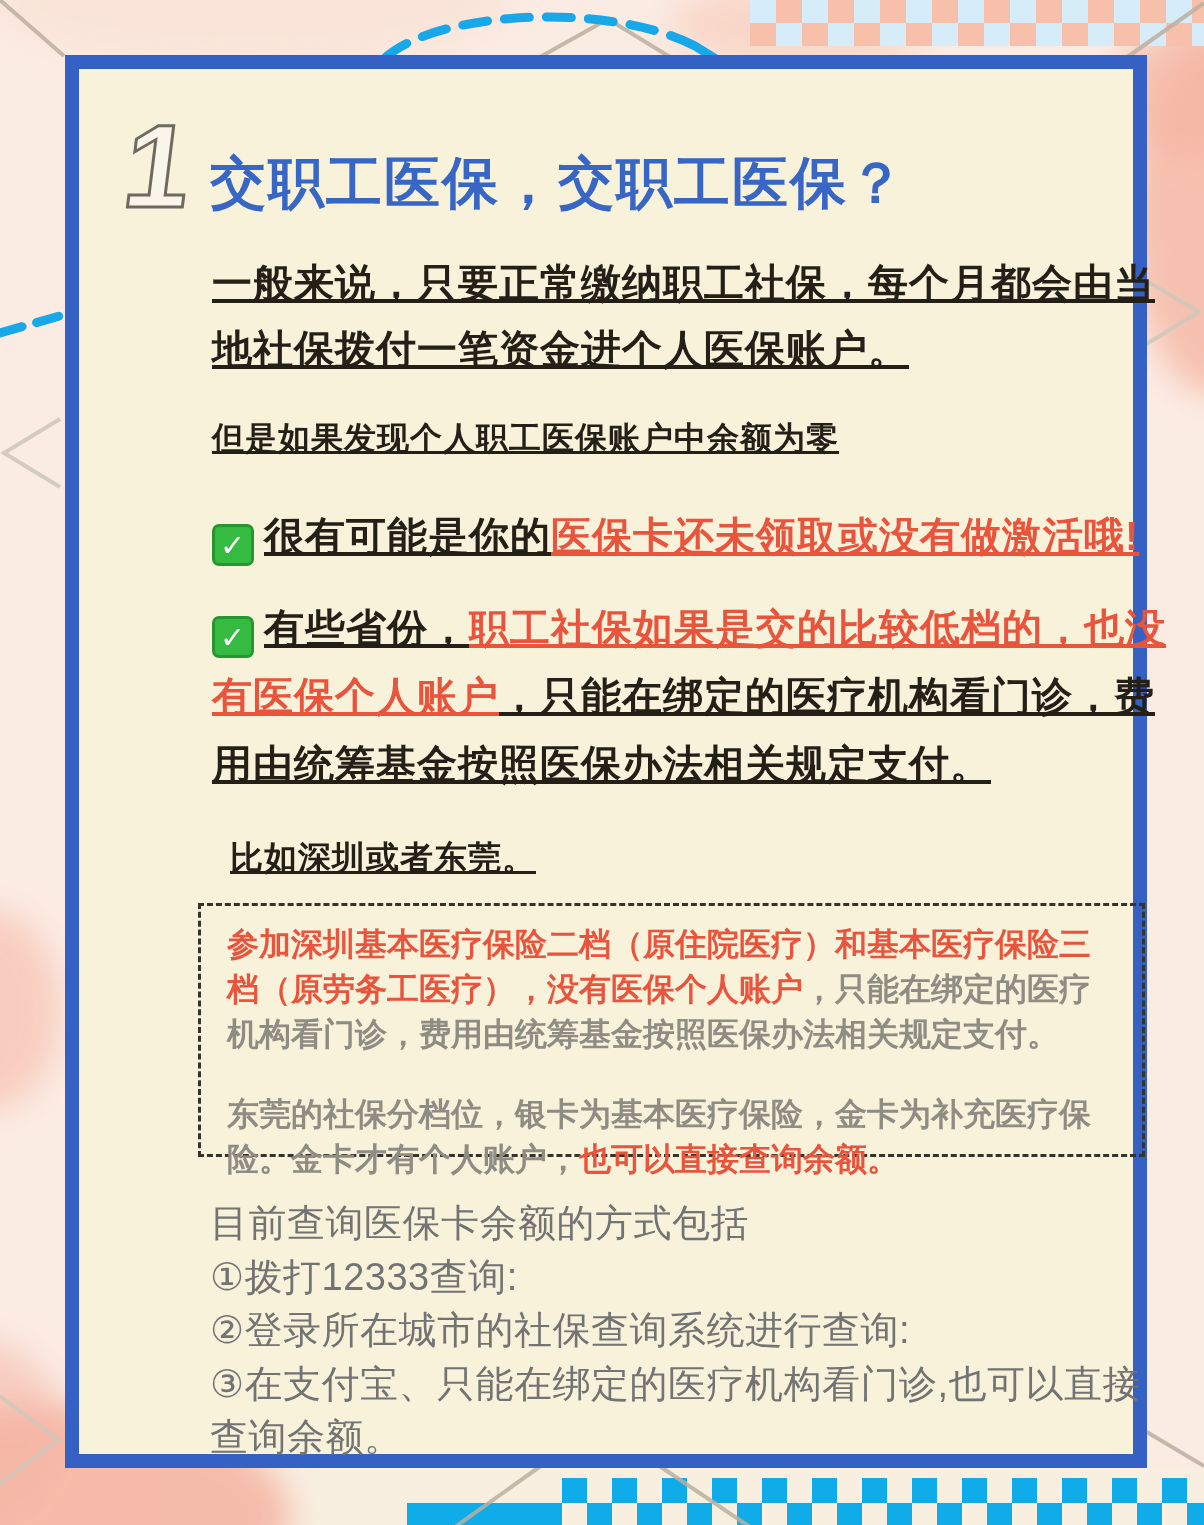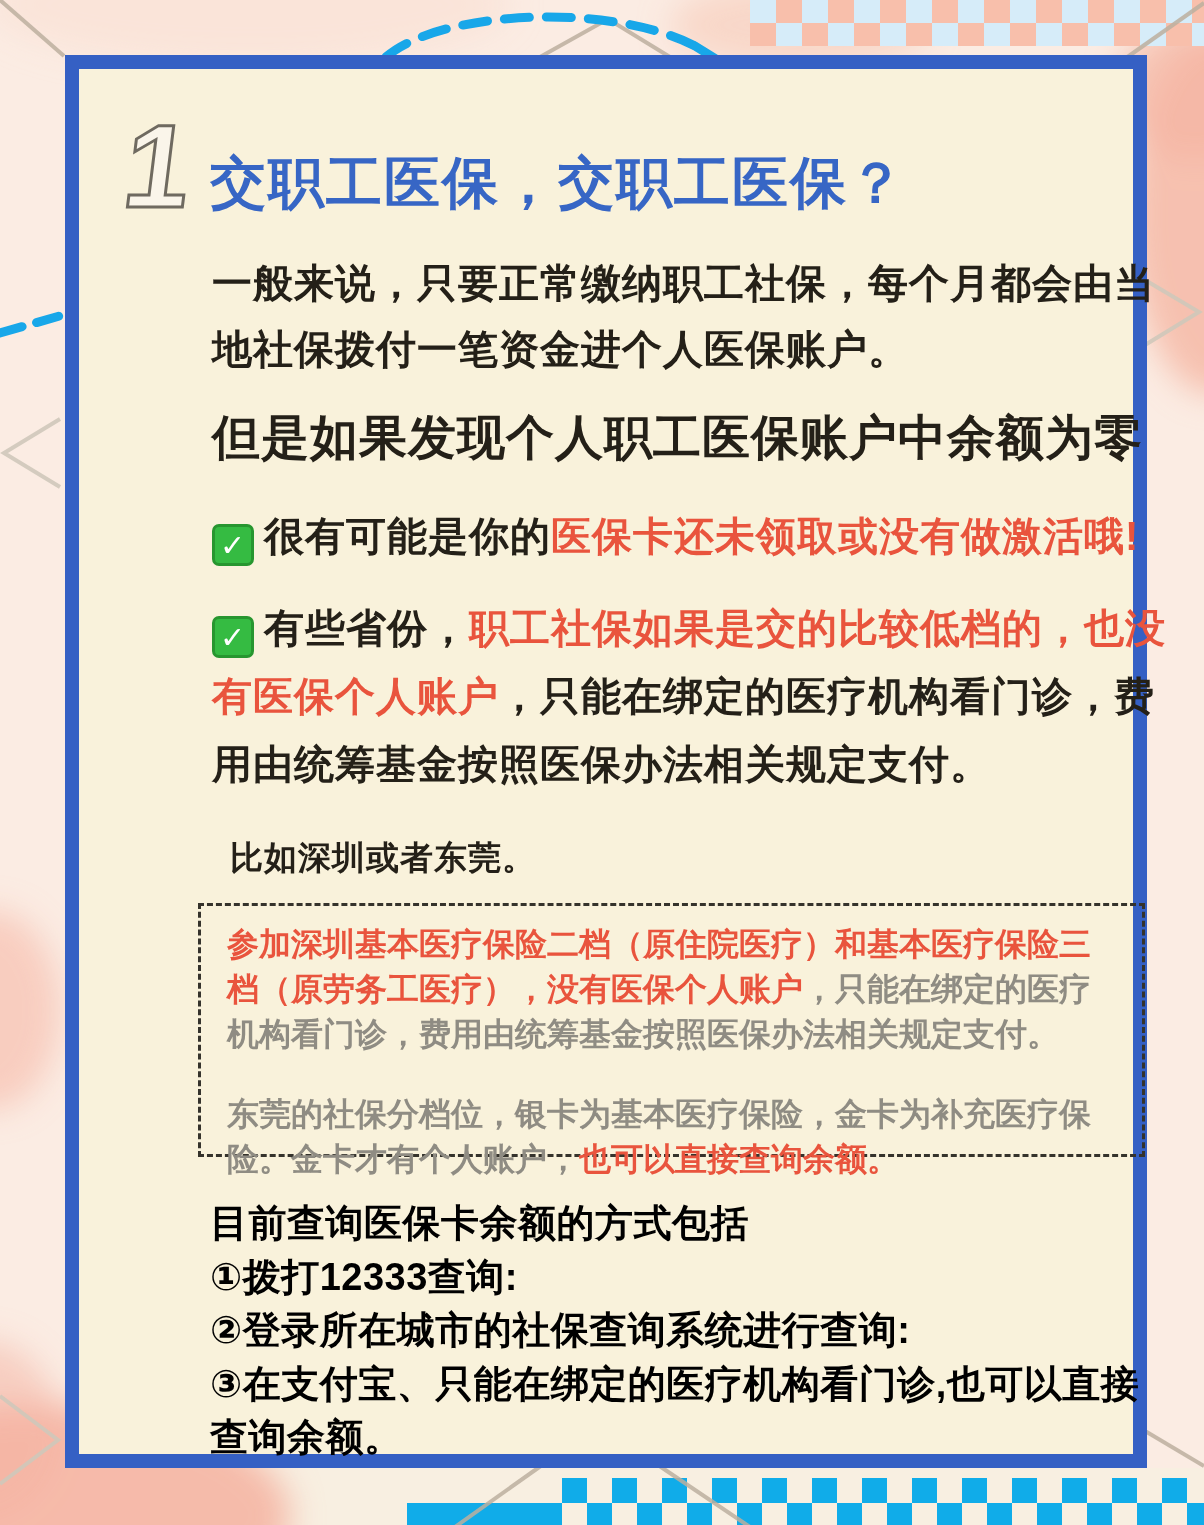--- a/index.html
+++ b/index.html
@@ -18,42 +18,42 @@
     position:absolute;left:46px;top:38px;
     font-size:118px;line-height:1;font-weight:700;
     color:#faf5ea;-webkit-text-stroke:3px #6f6a60;
     transform:skewX(-7deg);
   }
   .page-title{
     position:absolute;left:131px;top:80px;width:900px;
     font-size:56px;line-height:1.2;font-weight:800;letter-spacing:2px;
     color:#3766c5;
   }
-  .txt{font-weight:700;color:#242018;}
+  .txt{font-weight:700;color:#242018;text-decoration:underline;}
   .para1{position:absolute;left:133px;top:181px;width:950px;font-size:40px;line-height:66px;letter-spacing:1px;}
-  .para2{position:absolute;left:133px;top:336px;width:950px;font-size:48px;line-height:66px;letter-spacing:1px;}
+  .para2{position:absolute;left:133px;top:336px;width:950px;font-size:32px;line-height:66px;letter-spacing:1px;}
   .check-line1{position:absolute;left:133px;top:436px;width:980px;font-size:40px;line-height:62px;letter-spacing:1px;white-space:nowrap;}
   .check-line2{position:absolute;left:133px;top:525px;width:958px;font-size:40px;line-height:68px;letter-spacing:1px;}
   .red{color:#e9543d;}
   .gray{color:#8f8c83;}
   .checkbox{
     display:inline-block;width:42px;height:42px;margin-right:10px;
     background:#35bb42;border:3px solid #27962f;border-radius:7px;
     vertical-align:-6px;text-align:center;line-height:38px;
     color:#ffffff;font-size:30px;font-weight:900;
   }
   .example-intro{position:absolute;left:131px;top:767px;font-size:33px;line-height:44px;letter-spacing:1px;margin-left:20px;}
   .note-box{
     position:absolute;left:119px;top:834px;width:947px;height:254px;
     border:3px dashed #35332c;padding:12px 22px 0;
   }
   .note-box p{margin:4px;font-size:32px;line-height:45px;font-weight:700;letter-spacing:0;}
   .note-box p + p{margin-top:35px;}
   .methods{position:absolute;left:131px;top:1128px;width:942px;font-size:38px;line-height:53.5px;letter-spacing:0.5px;}
-  .methods div{font-weight:700;color:#000000;}
+  .methods div{font-weight:400;color:#737373;}
 </style>
 </head>
 <body>
 
 <div class="stage">
 
   <svg class="decor" viewBox="0 0 1204 1525" xmlns="http://www.w3.org/2000/svg">
     <defs>
       <filter id="soft" x="-50%" y="-50%" width="200%" height="200%">
         <feGaussianBlur stdDeviation="16"></feGaussianBlur>

